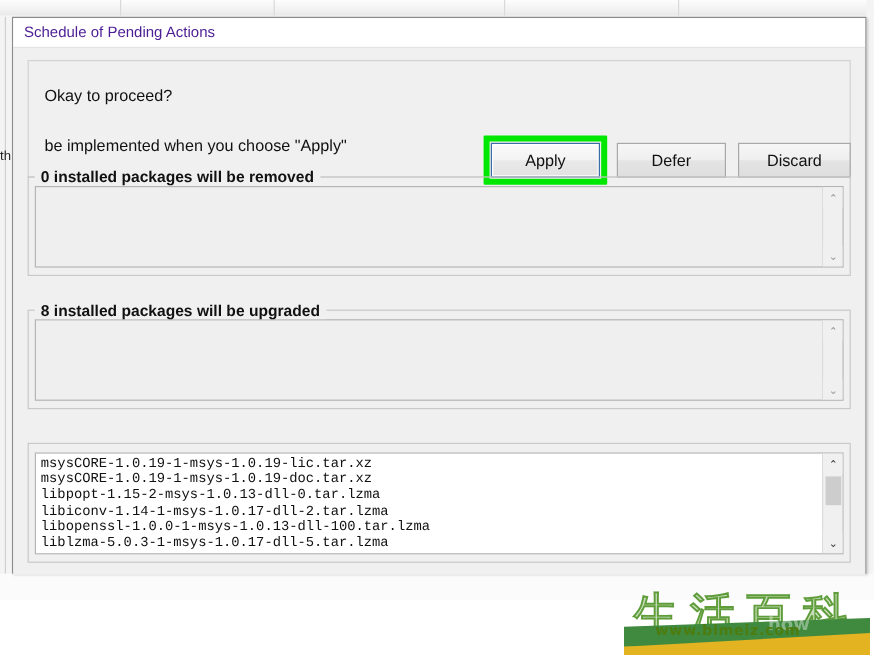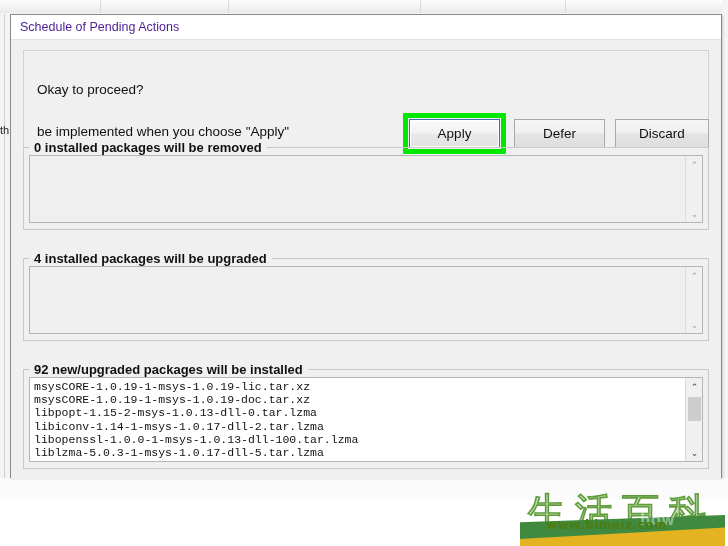--- a/index.html
+++ b/index.html
@@ -82,21 +82,20 @@
     position: absolute;
     left: 12px; top: 10px;
     width: 686px; height: 98px;
     border: 1px solid #d2d2d2;
     background: transparent;
   }
   .prompt-line {
     position: absolute;
     font-size: 13.5px; color: #111111;
     white-space: nowrap;
-    margin-top: 10px;
   }
   .prompt-q    { left: 26px; top: 32px; }
   .prompt-l1   { left: 26px; top: 54px; }
   .prompt-l2   { left: 26px; top: 74px; }
 
   
   .btn {
     position: absolute;
     height: 29px;
     background: linear-gradient(to bottom,#f6f6f6 0%,#efefef 48%,#e4e4e4 52%,#dedede 100%);
@@ -265,31 +264,30 @@
       <div class="section-label" style="left:18px; top:100px;">0 installed packages will be removed</div>
       <div class="listframe" style="left:12px; top:107px; width:686px; height:83px;"></div>
       <div class="listbox" style="left:18px; top:115px; width:674px; height:68px;">
         <div class="listtext"></div>
         <div class="vscroll">
           <div class="sb-arrow sb-up">⌃</div>
           <div class="sb-arrow sb-down">⌄</div>
         </div>
       </div>
 
-      <div class="section-label" style="left:18px; top:211px;">4 installed packages will be upgraded</div>
+      <div class="section-label" style="left:18px; top:211px;">8 installed packages will be upgraded</div>
       <div class="listframe" style="left:12px; top:218px; width:686px; height:83px;"></div>
       <div class="listbox" style="left:18px; top:226px; width:674px; height:68px;">
         <div class="listtext"></div>
         <div class="vscroll">
           <div class="sb-arrow sb-up">⌃</div>
           <div class="sb-arrow sb-down">⌄</div>
         </div>
       </div>
 
-      <div class="section-label" style="left:18px; top:322px;">92 new/upgraded packages will be installed</div>
       <div class="listframe" style="left:12px; top:329px; width:686px; height:100px;"></div>
       <div class="listbox filled" style="left:18px; top:337px; width:674px; height:85px;">
         <div class="listtext">msysCORE-1.0.19-1-msys-1.0.19-lic.tar.xz
 msysCORE-1.0.19-1-msys-1.0.19-doc.tar.xz
 libpopt-1.15-2-msys-1.0.13-dll-0.tar.lzma
 libiconv-1.14-1-msys-1.0.17-dll-2.tar.lzma
 libopenssl-1.0.0-1-msys-1.0.13-dll-100.tar.lzma
 liblzma-5.0.3-1-msys-1.0.17-dll-5.tar.lzma</div>
         <div class="vscroll">
           <div class="sb-arrow sb-up dark">⌃</div>

